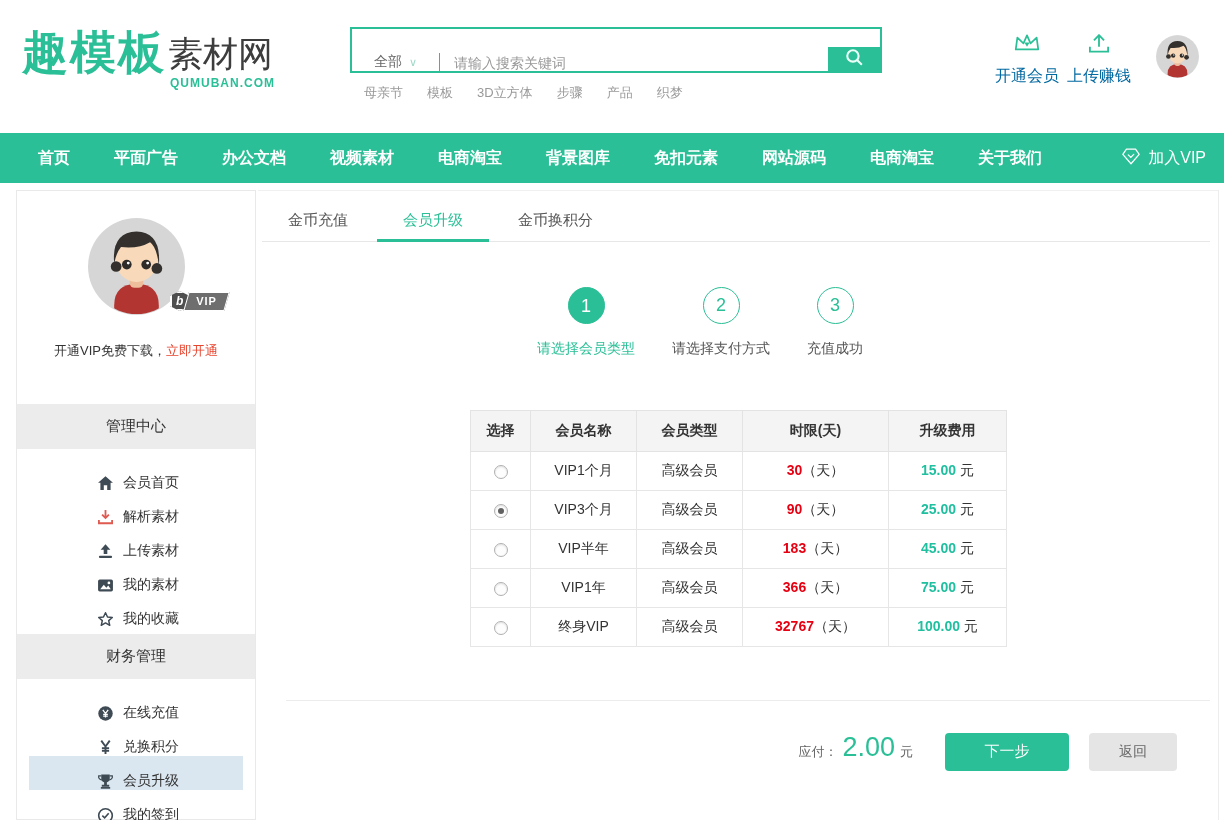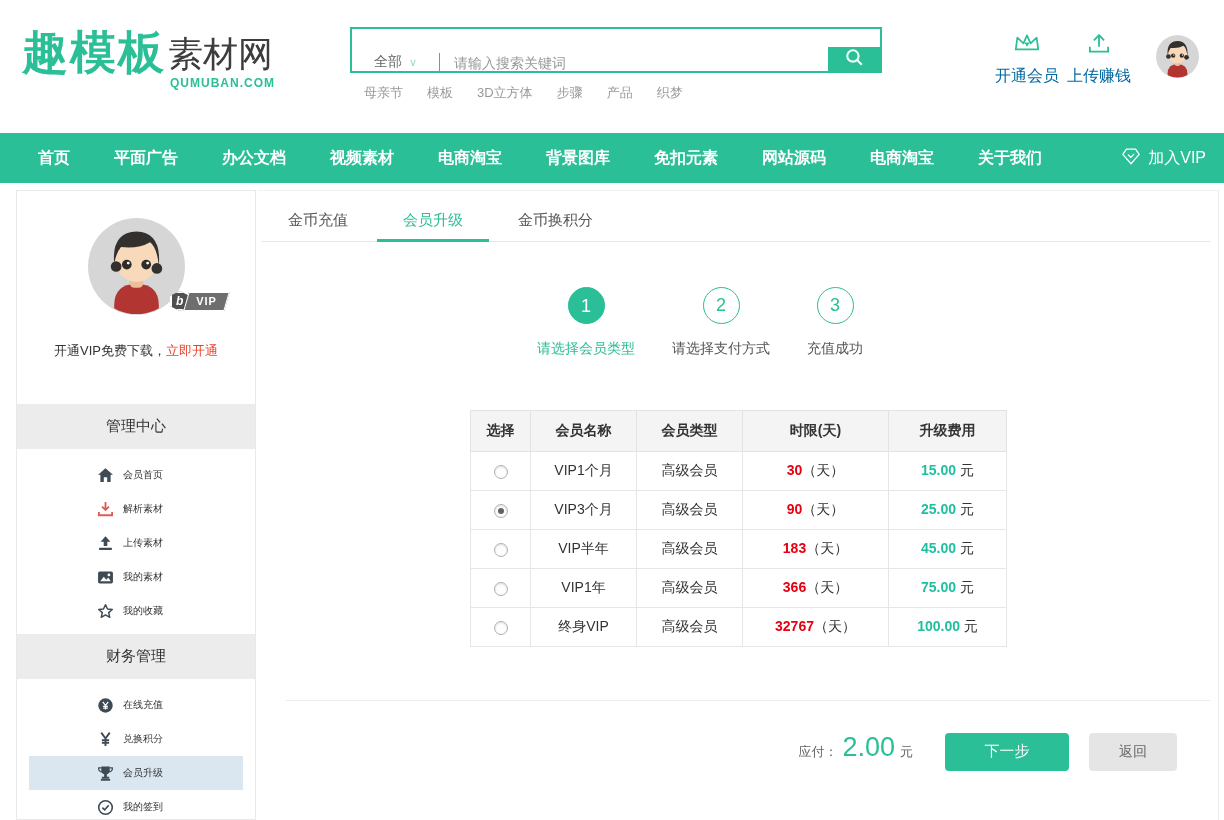--- a/index.html
+++ b/index.html
@@ -62,22 +62,22 @@
   .vip-tag { margin-left:-4px; background:#6e6e6e; color:#fff; font-size:11px; font-weight:bold;
     padding:2px 9px 3px; transform:skewX(-16deg); letter-spacing:1px; border:1px solid #fff; }
   .vip-tag span { display:inline-block; transform:skewX(16deg); }
   .sidebar-note { text-align:center; margin-top:27px; font-size:13px; color:#333; }
   .sidebar-note .open-now { color:#e8442e; cursor:pointer; }
 
   .side-section-title { height:45px; background:#ececec; display:flex; align-items:center; justify-content:center;
     font-size:15px; color:#333; }
   .st-management { margin-top:44px; }
   .side-menu { list-style:none; padding:9px 0 6px; }
-  .side-menu li { height:34px; margin:0 12px; padding-left:68px; display:flex; align-items:center;
-    font-size:10px; color:#333; cursor:pointer; }
+  .side-menu li { height:34px; margin:0 12px; padding-left:68px; display:flex; align-items:flex-end;
+    font-size:14px; color:#333; cursor:pointer; }
   .side-menu li.active { background:#dbe7f0; }
   .mi-icon { width:17px; height:17px; margin-right:9px; display:inline-flex; flex:0 0 17px; }
   .mi-icon svg { width:17px; height:17px; }
 
   
   .main-top-line { position:absolute; left:258px; top:190px; width:961px; height:1px; background:#f0f0f0; }
   .main-right-line { position:absolute; left:1218px; top:190px; height:630px; width:1px; background:#ededed; }
 
   .tab-bar { position:absolute; left:262px; top:200px; width:948px; height:42px; border-bottom:1px solid #e7e7e7; }
   .tab { display:inline-block; height:42px; line-height:39px; padding:0 26px; margin-right:3px;

